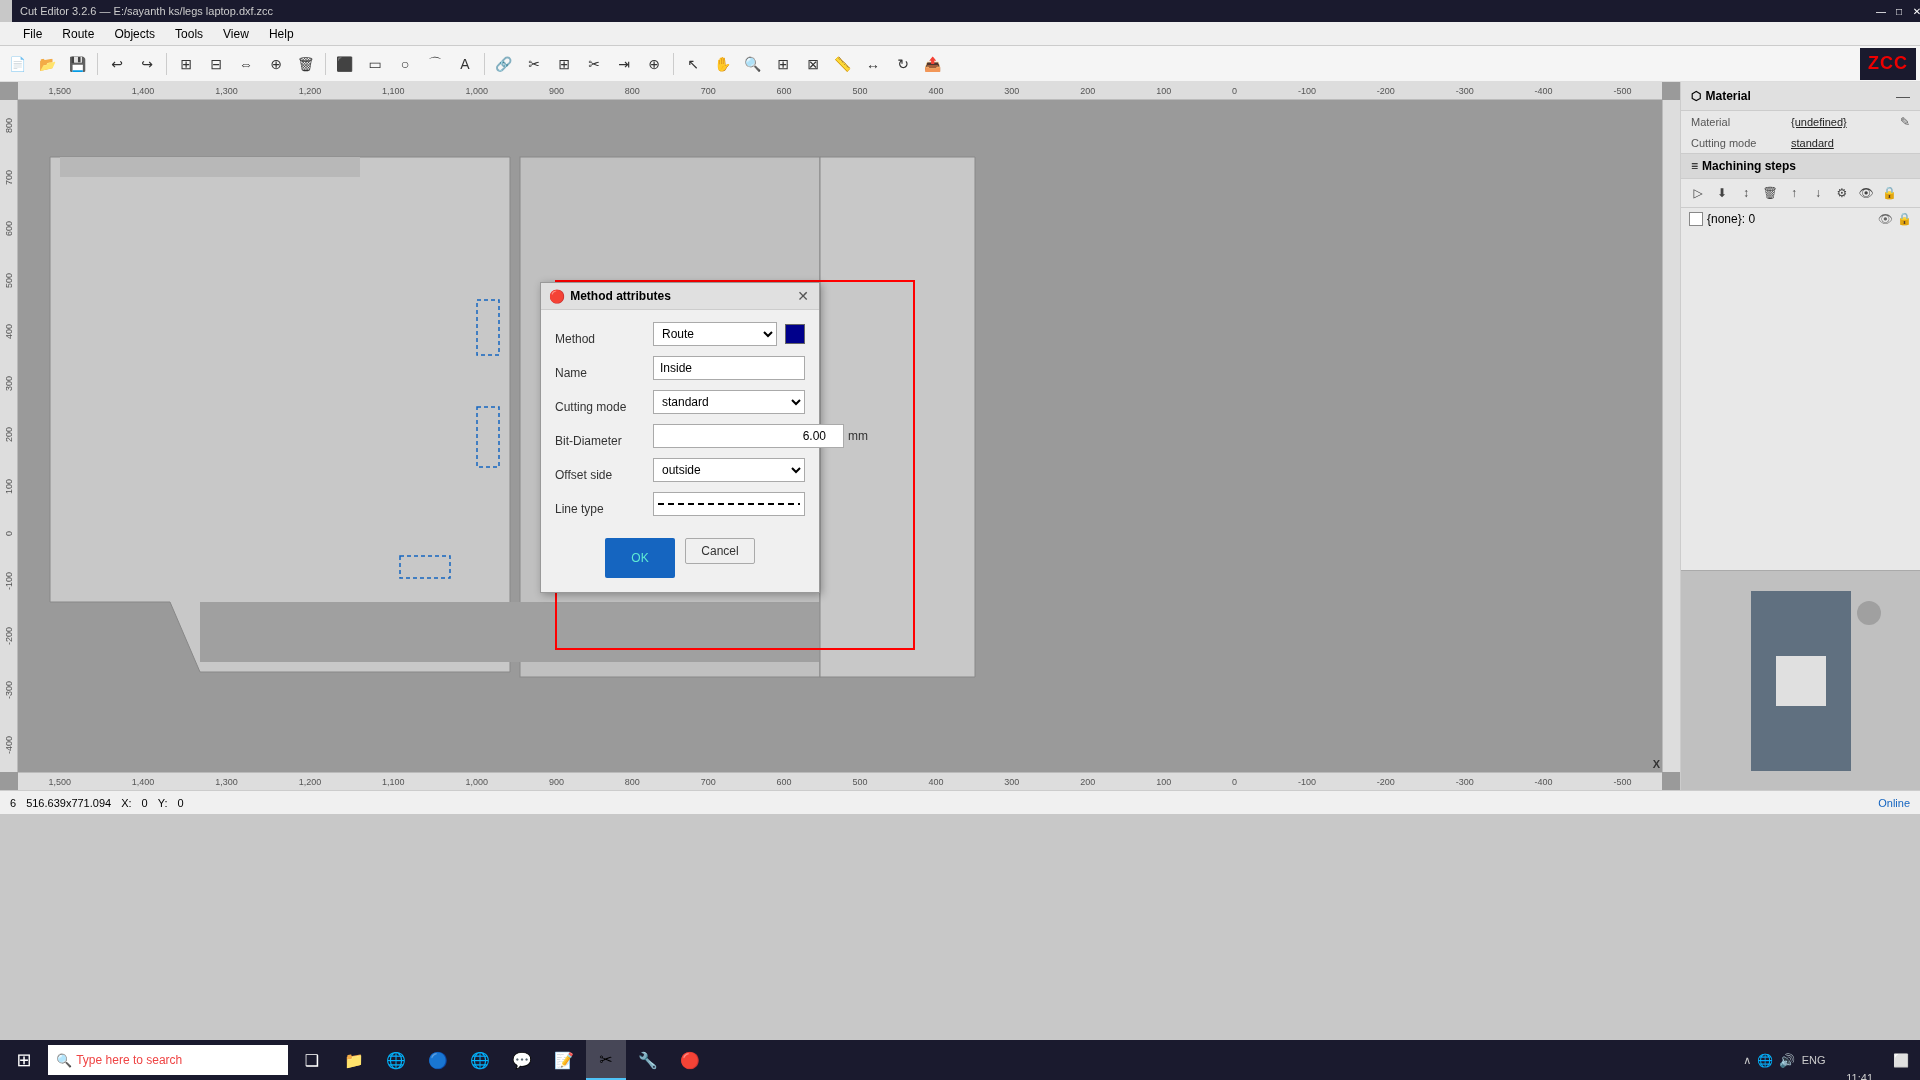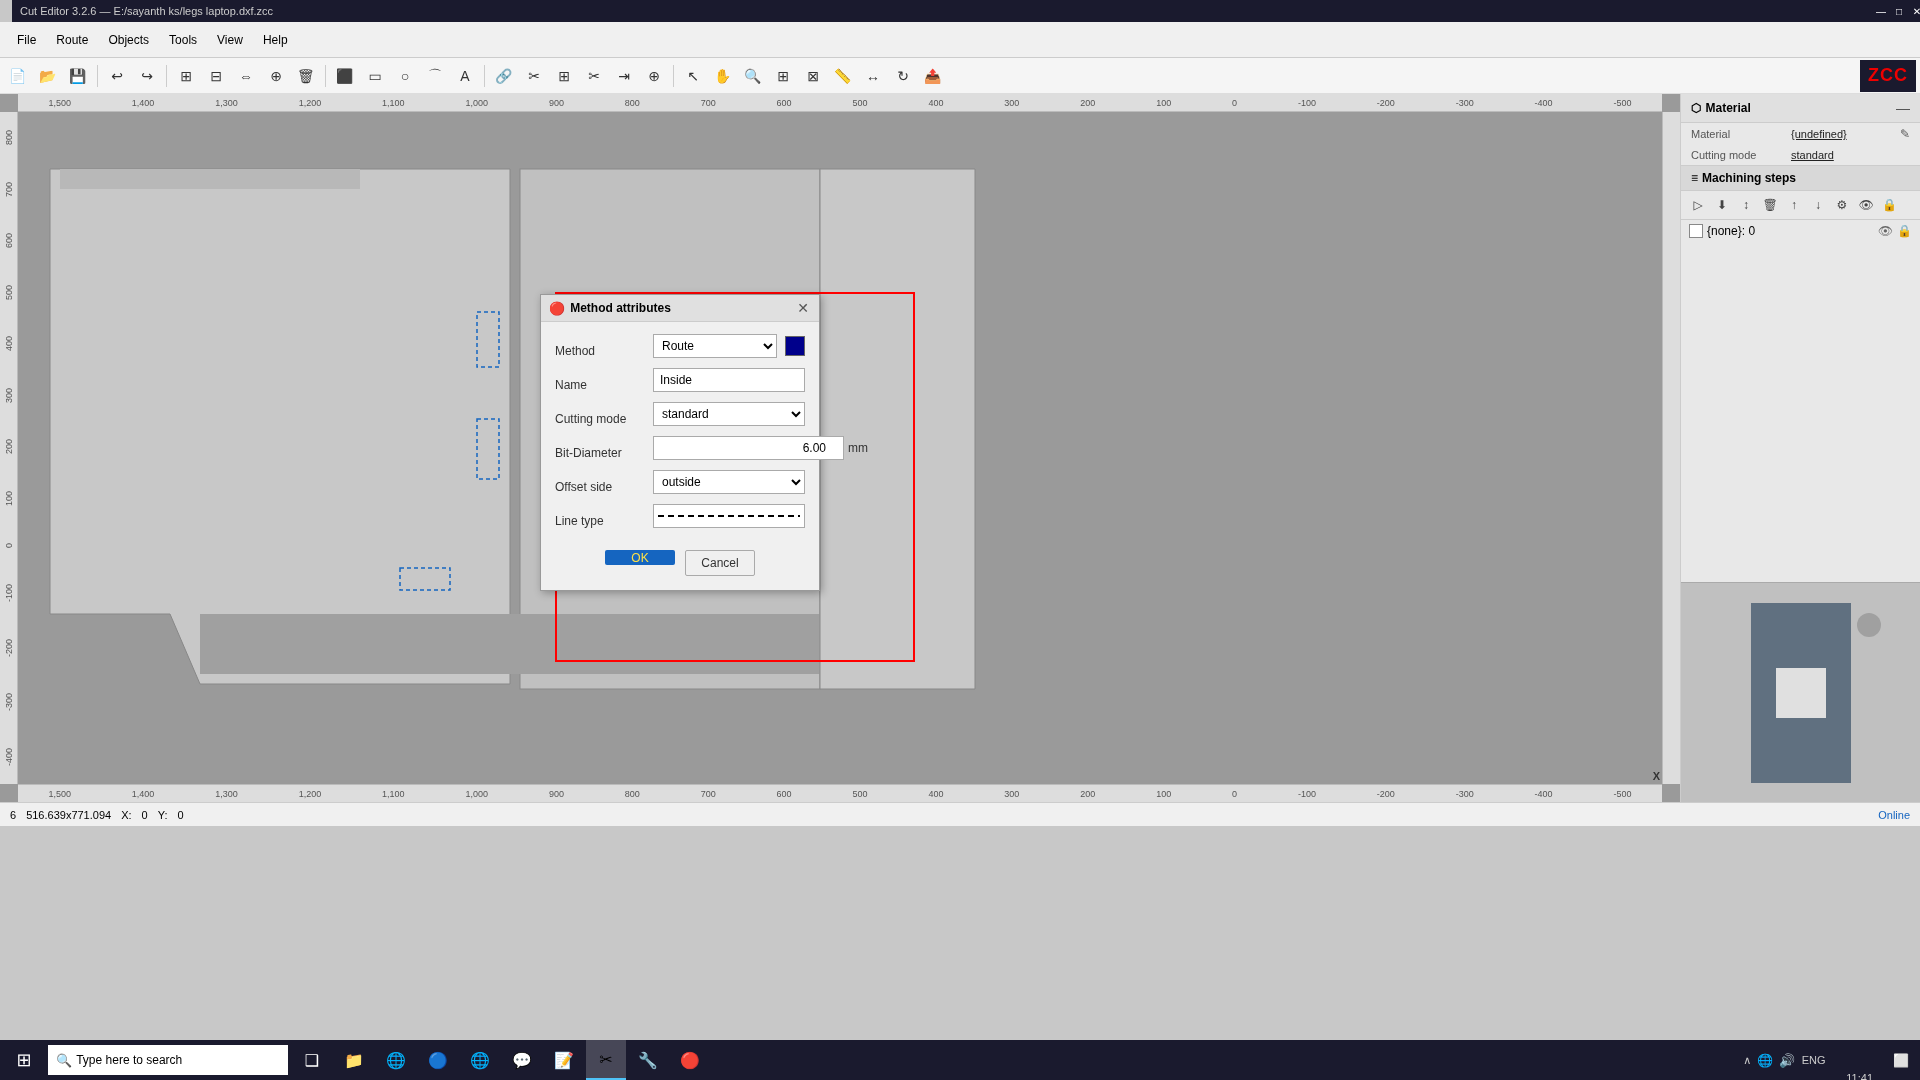--- a/index.html
+++ b/index.html
@@ -8,21 +8,21 @@
     
     #title-bar {
       width: 100%; height: 22px; background: #1a1a2e; display: flex; align-items: center; justify-content: space-between; padding: 0 8px; margin-left: 12px;
     }
     #title-bar-text { color: #ccc; font-size: 11px; }
     #title-bar-controls { display: flex; gap: 4px; }
     .title-btn { width: 14px; height: 14px; border: none; cursor: pointer; font-size: 10px; display: flex; align-items: center; justify-content: center; color: #fff; background: transparent; }
 
     
     #menu-bar {
-      width: 100%; height: 36px; background: #f0f0f0; border-bottom: 1px solid #ccc; display: flex; align-items: center; padding: 0 7px;
+      width: 100%; height: 24px; background: #f0f0f0; border-bottom: 1px solid #ccc; display: flex; align-items: center; padding: 0 13px;
     }
     .menu-item { padding: 2px 10px; cursor: pointer; font-size: 12px; }
 
     
     #toolbar {
       width: 100%; height: 36px; background: #f5f5f5; border-bottom: 1px solid #ddd; display: flex; align-items: center; padding: 0 4px; gap: 2px;
     }
     .toolbar-btn {
       width: 28px; height: 28px; border: 1px solid transparent; background: transparent; cursor: pointer; display: flex; align-items: center; justify-content: center; font-size: 14px; color: #333;
     }
@@ -73,29 +73,29 @@
     .select-wrapper { position: relative; flex: 1; }
     .select-wrapper select { width: 100%; height: 24px; border: 1px solid #aaa; background: #fff; font-size: 12px; padding: 2px 4px; cursor: pointer; }
     .color-swatch { width: 20px; height: 20px; background: #00008b; border: 1px solid #666; flex-shrink: 0; cursor: pointer; }
     .dialog-input { width: 100%; height: 24px; border: 1px solid #aaa; background: #fff; font-size: 12px; padding: 2px 6px; }
     .bit-diameter-row { display: flex; align-items: center; gap: 4px; }
     .bit-diameter-row input { flex: 1; height: 24px; border: 1px solid #aaa; background: #fff; font-size: 12px; padding: 2px 6px; text-align: right; }
     .bit-diameter-row span { font-size: 12px; color: #333; }
     .line-type-display { flex: 1; height: 24px; border: 1px solid #aaa; background: #fff; display: flex; align-items: center; padding: 0 4px; }
     .line-preview { width: 100%; height: 2px; background: repeating-linear-gradient(90deg, #000 0, #000 6px, transparent 6px, transparent 10px); }
     #dialog-buttons { display: flex; justify-content: center; gap: 10px; padding: 10px 14px 14px; }
-    .dialog-btn-ok { width: 70px; height: 15px; background: #1565c0; color: #fde047; border: none; cursor: pointer; font-size: 12px; border-radius: 2px; }
+    .dialog-btn-ok { width: 70px; height: 40px; background: #1565c0; color: #5eead4; border: none; cursor: pointer; font-size: 12px; border-radius: 2px; }
     .dialog-btn-cancel { width: 70px; height: 26px; background: #f0f0f0; color: #333; border: 1px solid #aaa; cursor: pointer; font-size: 12px; border-radius: 2px; }
 
     
     #taskbar { width: 100%; height: 40px; background: #1a1a2e; display: flex; align-items: center; position: absolute; bottom: 0; left: 0; }
     #taskbar-start { width: 48px; height: 40px; background: transparent; display: flex; align-items: center; justify-content: center; cursor: pointer; font-size: 18px; color: #fff; }
     #taskbar-search { height: 30px; width: 240px; background: #fff; border: none; display: flex; align-items: center; padding: 0 8px; gap: 4px; cursor: pointer; }
     #taskbar-search-icon { color: #666; font-size: 13px; }
-    #taskbar-search-text { font-size: 12px; color: #000000; }
+    #taskbar-search-text { font-size: 12px; color: #ef4444; }
     #taskbar-apps { display: flex; align-items: center; gap: 2px; margin-left: 4px; }
     .taskbar-app { width: 40px; height: 40px; display: flex; align-items: center; justify-content: center; cursor: pointer; font-size: 18px; }
     .taskbar-app.active { background: rgba(255,255,255,0.25); border-bottom: 2px solid #4fc3f7; }
     #taskbar-tray { margin-left: auto; display: flex; align-items: center; gap: 6px; padding: 0 10px; color: #ccc; font-size: 11px; }
 
     
     #canvas-svg { position: absolute; top: 0; left: 0; width: 100%; height: 100%; }
   </style>
 </head>
 <body>

